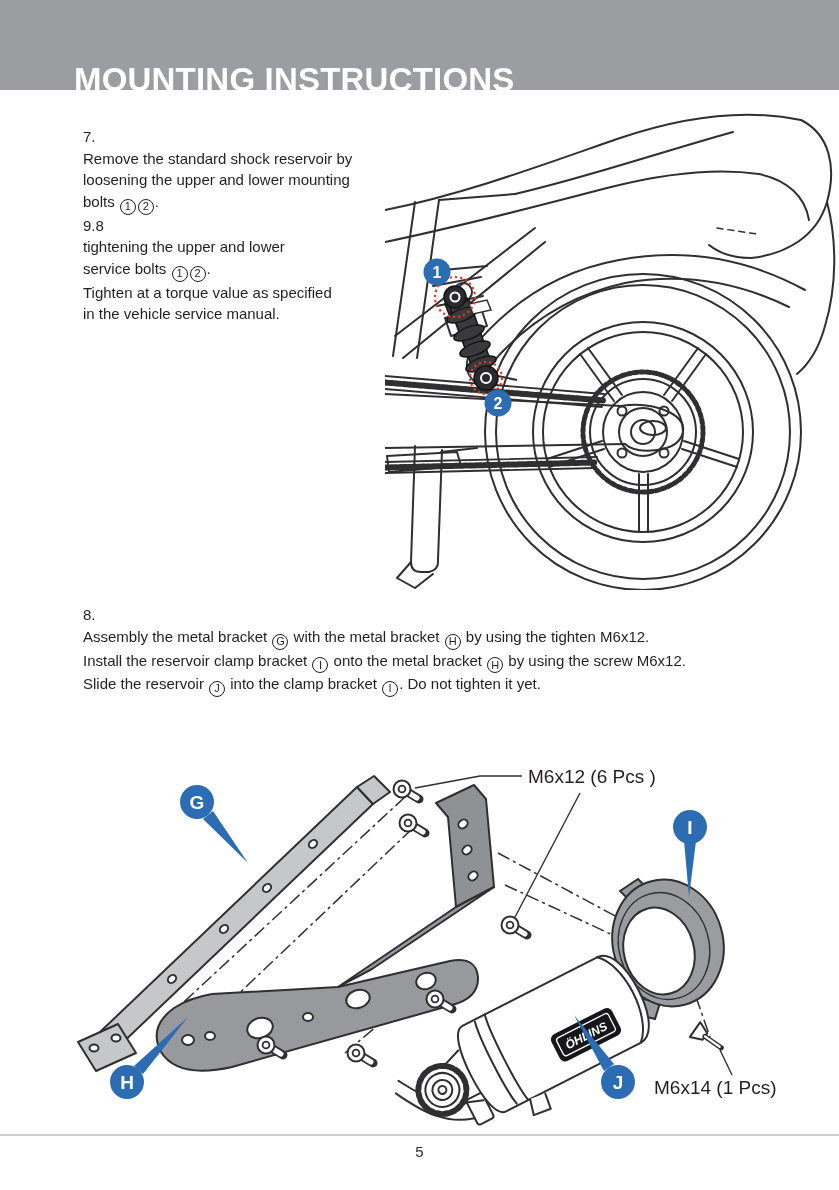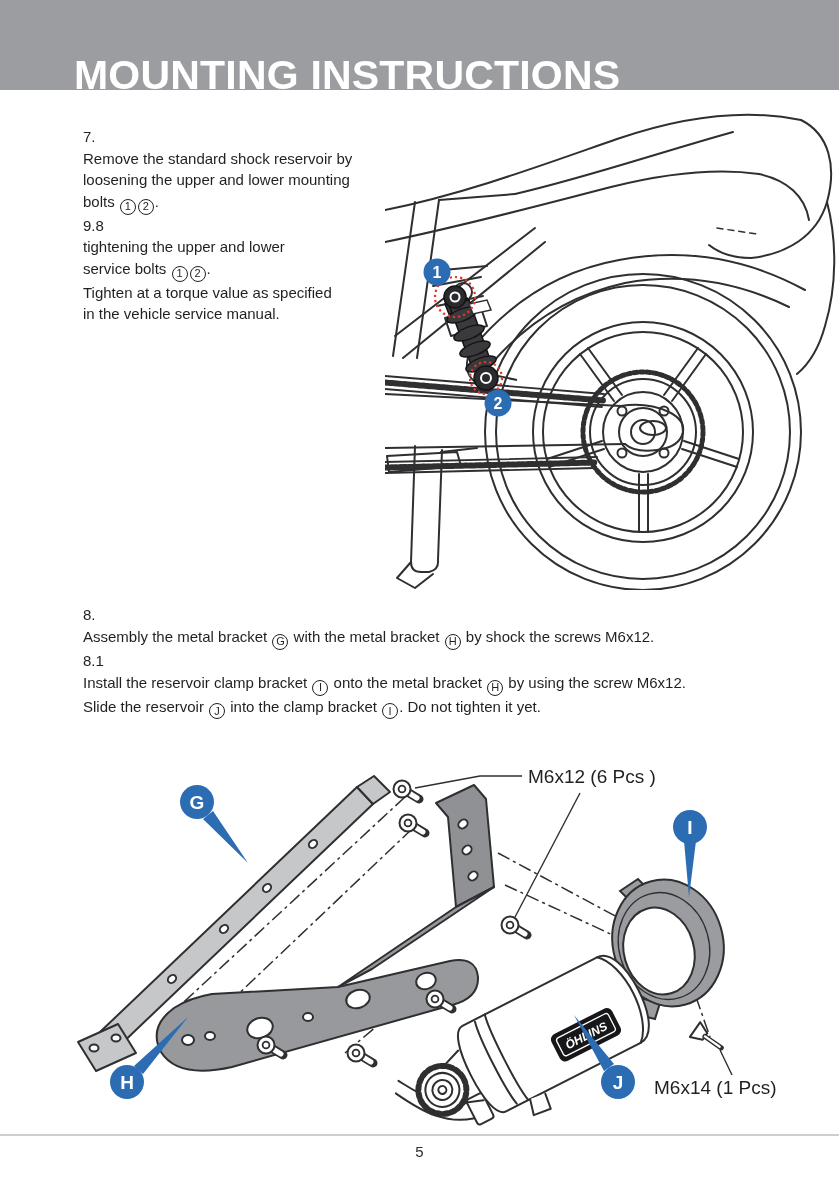--- a/index.html
+++ b/index.html
@@ -1,21 +1,21 @@
 <!DOCTYPE html>
 <html><head>
 <meta charset="utf-8">
 <style>
   * { margin:0; padding:0; box-sizing:border-box; }
   html,body { background:#fff; }
   body { font-family:"Liberation Sans", sans-serif; }
   .page { position:relative; width:839px; height:1190px; background:#fff; overflow:hidden; margin:0 auto; }
 
   .topbar { position:absolute; left:0; top:0; width:839px; height:90px; background:#9b9da0; }
-  .topbar h1 { position:absolute; left:74px; bottom:-6px; font-size:41px; font-weight:bold;
+  .topbar h1 { position:absolute; left:74px; bottom:-6px; font-size:33px; font-weight:bold;
                color:#ffffff; line-height:1; letter-spacing:0.2px; white-space:nowrap; }
 
   .instr { position:absolute; color:#231f20; font-size:15px; }
   #step7 { left:83px; top:126px; width:340px; line-height:21.7px; }
   #step8 { left:83px; top:604px; width:730px; line-height:22.4px; }
   .tline { white-space:nowrap; }
   .circ { display:inline-flex; align-items:center; justify-content:center;
           width:16px; height:16px; border:1.4px solid #231f20; border-radius:50%;
           font-size:11px; line-height:1; vertical-align:-3px; margin:0 1px; }
 
@@ -153,22 +153,21 @@
       <text x="52" y="168" class="cotext" font-size="16">1</text>
     </g>
     <g>
       <circle cx="113" cy="293" r="13.5" fill="#2b6cb3"></circle>
       <text x="113" y="299" class="cotext" font-size="16">2</text>
     </g>
   </svg>
 
   <section class="instr" id="step8">
       <div class="tline"><span>8.</span></div>
-      <div class="tline"><span>Assembly the metal bracket </span><span class="circ">G</span><span> with the metal bracket </span><span class="circ">H</span><span> by shock the screws M6x12.</span></div>
-      <div class="tline"><span>8.1</span></div>
+      <div class="tline"><span>Assembly the metal bracket </span><span class="circ">G</span><span> with the metal bracket </span><span class="circ">H</span><span> by using the tighten M6x12.</span></div>
       <div class="tline"><span>Install the reservoir clamp bracket </span><span class="circ">I</span><span> onto the metal bracket </span><span class="circ">H</span><span> by using the screw M6x12.</span></div>
       <div class="tline"><span>Slide the reservoir </span><span class="circ">J</span><span> into the clamp bracket </span><span class="circ">I</span><span>. Do not tighten it yet.</span></div>
     </section>
 
   <svg id="fig2" class="figure" width="740" height="390" viewBox="0 0 740 390">
     <defs>
       <g id="scrw">
         <line x1="2" y1="1" x2="17" y2="10" stroke="#2f2f31" stroke-width="9" stroke-linecap="round"></line>
         <line x1="2" y1="1" x2="15" y2="9" stroke="#ffffff" stroke-width="5" stroke-linecap="round"></line>
         <circle r="8.5" fill="#ffffff" stroke="#2f2f31" stroke-width="2"></circle>

